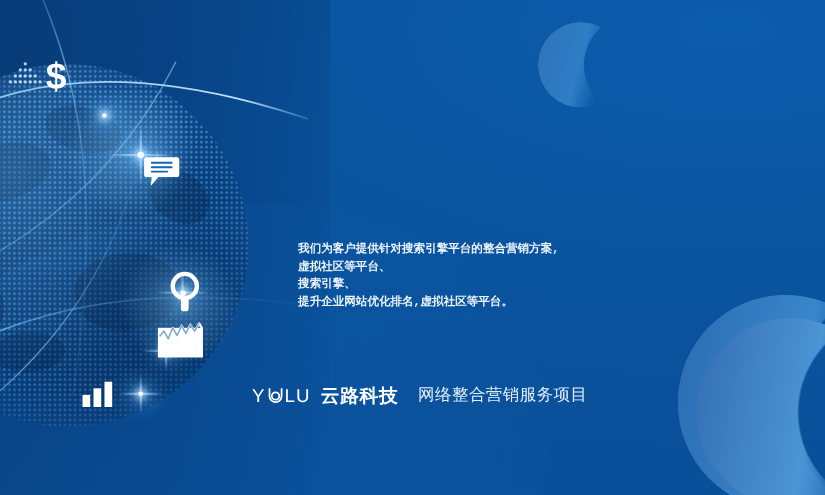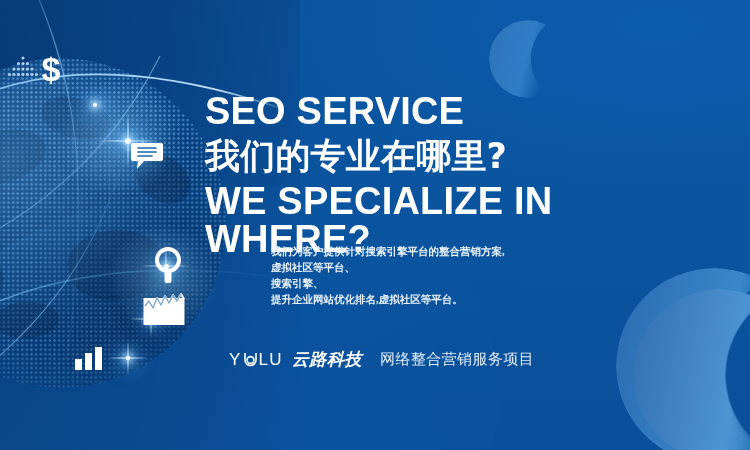--- a/index.html
+++ b/index.html
@@ -83,31 +83,31 @@
   .icon{position:absolute;color:#fff;}
   .icon svg{display:block;}
 
   
   .headline{position:absolute;left:205px;top:92px;width:520px;}
   .h-line{color:#fff;font-weight:700;letter-spacing:.2px;line-height:1.0;}
   .h-en1{font-size:38px;margin-bottom:9px;}
   .h-cn{font-size:35px;margin-bottom:8px;font-family:"DejaVu Sans","Liberation Sans",sans-serif;}
   .h-en2{font-size:38px;}
 
-  .body-copy{position:absolute;left:271px;top:244px;width:420px;
+  .body-copy{position:absolute;left:271px;top:220px;width:420px;
     color:#eaf3fb;font-size:10.5px;line-height:15.9px;font-weight:700;
-    font-family:Liberation Serif, serif;}
+    font-family:Liberation Mono, monospace;}
   .body-copy p{margin:0;white-space:nowrap;}
 
   .footer{position:absolute;left:229px;top:348px;display:flex;align-items:center;gap:9px;}
   .logo-mark{display:flex;align-items:center;gap:1px;color:#fff;font-size:17px;
     font-weight:400;letter-spacing:1.2px;}
   .logo-u{position:relative;display:inline-block;width:15px;height:17px;}
   .brand-cn{color:#fff;font-size:17px;font-weight:700;letter-spacing:.6px;
-    font-family:"DejaVu Sans","Liberation Sans",sans-serif;font-style:italic;}
+    font-family:"DejaVu Sans","Liberation Sans",sans-serif;}
   .tagline{color:#e2eefa;font-size:15px;font-weight:400;letter-spacing:.4px;
     margin-left:9px;font-family:Liberation Serif, serif;}
 </style>
 </head>
 <body>
 
 <div id="stage">
 
   <div class="bg-base"></div>
   <div class="bg-left-dark"></div>
@@ -243,25 +243,20 @@
   </div>
 
   <div class="icon" style="left:74px;top:346px;">
     <svg width="30" height="24" viewBox="0 0 30 24">
       <rect x="1" y="13" width="7" height="11" fill="#fff"></rect>
       <rect x="11" y="7" width="7" height="17" fill="#fff"></rect>
       <rect x="21" y="1" width="7" height="23" fill="#fff"></rect>
     </svg>
   </div>
 
-  <div class="headline">
-    <div class="h-line h-en1">SEO SERVICE</div>
-    <div class="h-line h-cn">我们的专业在哪里?</div>
-    <div class="h-line h-en2">WE SPECIALIZE IN WHERE?</div>
-  </div>
 
   <div class="body-copy">
     <p>我们为客户提供针对搜索引擎平台的整合营销方案,</p>
     <p>虚拟社区等平台、</p>
     <p>搜索引擎、</p>
     <p>提升企业网站优化排名,虚拟社区等平台。</p>
   </div>
 
   <div class="footer">
     <div class="logo-mark">

